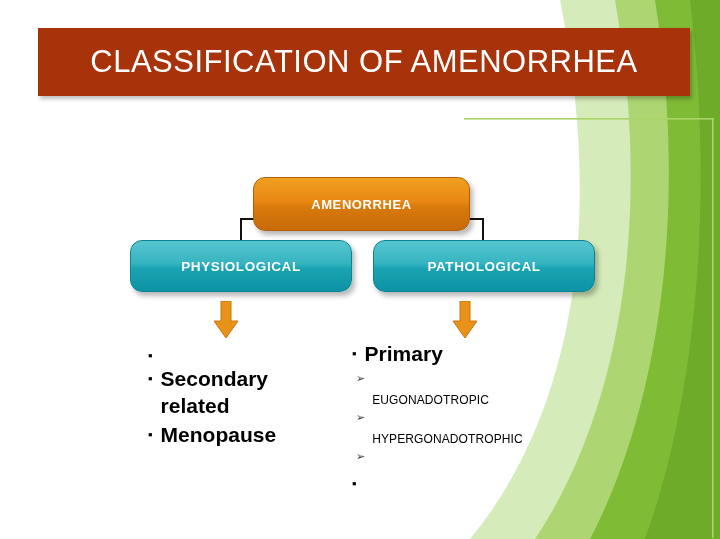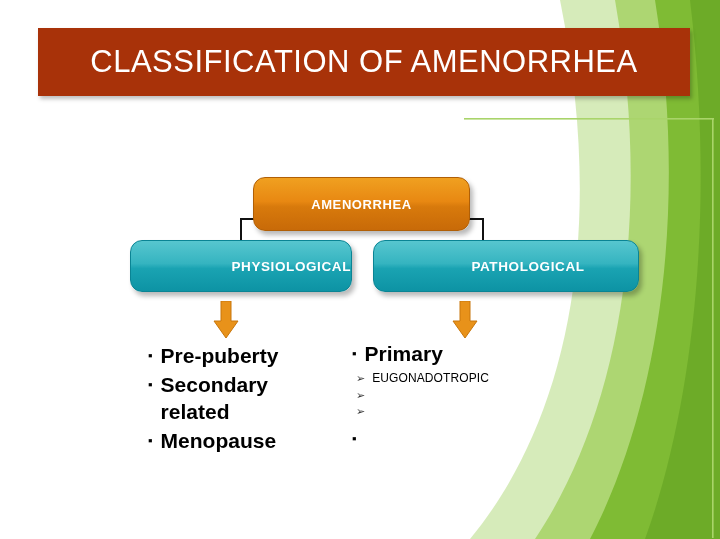--- a/index.html
+++ b/index.html
@@ -78,31 +78,29 @@
     margin-top: 48px;
   }
   .node-left {
     left: 130px;
     top: 240px;
     width: 220px;
     height: 50px;
     font-size: 13.5px;
     background: linear-gradient(to bottom, #57c6cf 0%, #35b4c0 45%, #1aa3b2 55%, #0d93a4 100%);
     border: 1px solid #0a8494;
-    justify-content: flex-end;
   }
   .node-right {
     left: 373px;
     top: 240px;
     width: 220px;
     height: 50px;
     font-size: 13.5px;
     background: linear-gradient(to bottom, #57c6cf 0%, #35b4c0 45%, #1aa3b2 55%, #0d93a4 100%);
     border: 1px solid #0a8494;
-    padding-left: 44px;
   }
 
   
   .line {
     position: absolute;
     background: #111111;
   }
   .line-v-top { left: 360px; top: 181px; width: 1.5px; height: 38px; }
   .line-h     { left: 240px; top: 218px; width: 243px; height: 1.5px; }
   .line-v-l   { left: 240px; top: 218px; width: 1.5px; height: 22px; }
@@ -154,20 +152,21 @@
     font-size: 11px;
     margin-right: 7px;
     flex: 0 0 auto;
     padding-top: 2px;
   }
   .sub-text {
     color: #000000;
     font-size: 12px;
     line-height: 1.35;
     letter-spacing: 0.1px;
+    margin-top: 22px;
   }
 </style>
 </head>
 <body>
 
 <div class="slide">
 
   <div class="deco">
     <svg width="280" height="539" viewBox="0 0 280 539" xmlns="http://www.w3.org/2000/svg">
       <path d="M120 0 L280 0 L280 539 L30 539 C120 430 170 250 120 0 Z" fill="#cfe8ae" opacity="0.85"></path>
@@ -205,21 +204,20 @@
   </div>
   <div class="arrow arrow-right">
     <svg width="26" height="38" viewBox="0 0 26 38" xmlns="http://www.w3.org/2000/svg">
       <polygon points="8,0 18,0 18,20 25,20 13,37 1,20 8,20" fill="#e8921a" stroke="#c8760c" stroke-width="1"></polygon>
     </svg>
   </div>
 
   <div class="col col-left">
     <div class="bullet-row">
       <span class="bullet-marker">▪</span>
-      <span class="bullet-text">Pre-puberty</span>
     </div>
     <div class="bullet-row">
       <span class="bullet-marker">▪</span>
       <span class="bullet-text">Secondary  related</span>
     </div>
     <div class="bullet-row">
       <span class="bullet-marker">▪</span>
       <span class="bullet-text">Menopause</span>
     </div>
   </div>
@@ -228,20 +226,21 @@
     <div class="bullet-row">
       <span class="bullet-marker">▪</span>
       <span class="bullet-text">Primary</span>
     </div>
     <div class="sub-row">
       <span class="sub-marker">➢</span>
       <span class="sub-text">EUGONADOTROPIC</span>
     </div>
     <div class="sub-row">
       <span class="sub-marker">➢</span>
+      <span class="sub-text">HYPERGONADOTROPHIC</span>
     </div>
     <div class="sub-row" style="margin-bottom:8px;">
       <span class="sub-marker">➢</span>
     </div>
     <div class="bullet-row">
       <span class="bullet-marker">▪</span>
     </div>
   </div>
 
 </div>

